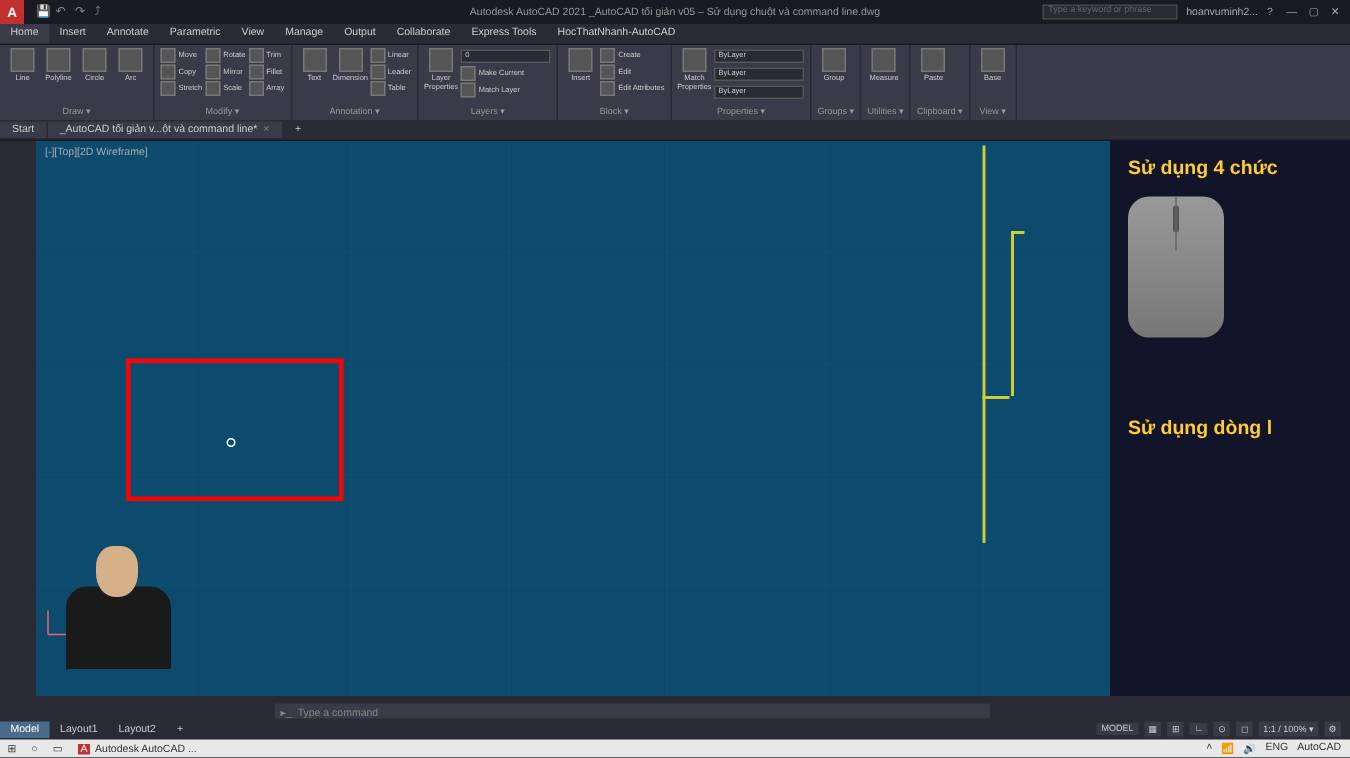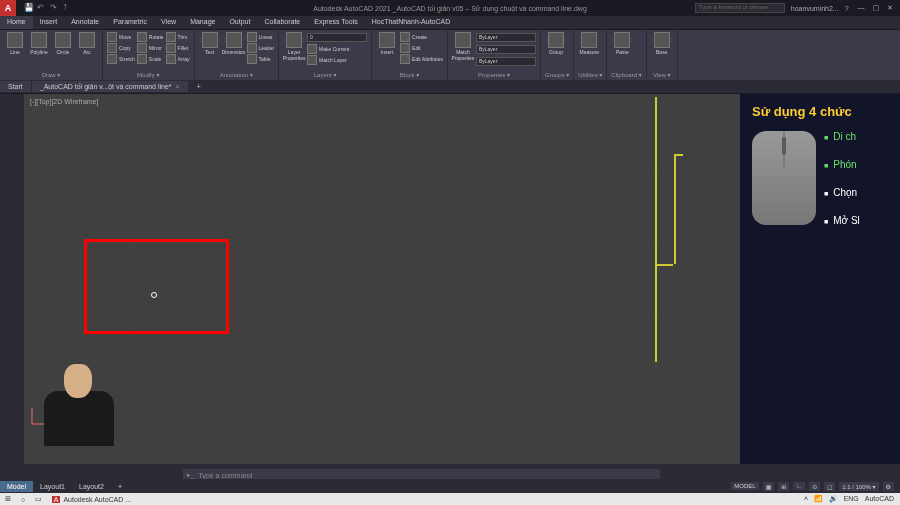--- a/index.html
+++ b/index.html
@@ -32,21 +32,21 @@
 .tool-sm { font-size: 5px; color: #ccc; display: flex; align-items: center; gap: 2px; white-space: nowrap; }
 .tool-sm::before { content: ""; width: 8px; height: 8px; background: #555; border: 1px solid #777; display: inline-block; }
 .dd { width: 60px; height: 9px; background: #2a2a33; border: 1px solid #555; font-size: 5px; padding: 0 2px; color: #ccc; margin: 1px 0; }
 
 
 .doc-tabs { height: 14px; background: #2b2b35; display: flex; font-size: 7px; align-items: center; border-bottom: 1px solid #1a1a22; }
 .doc-tabs .dtab { padding: 2px 8px; background: #3a3a48; color: #ccc; margin-right: 1px; position: relative; }
 .doc-tabs .dtab .x { margin-left: 4px; color: #888; }
 
 
-.canvas { position: relative; height: 370px; background: #404040; overflow: hidden; margin-left: 24px; }
+.canvas { position: relative; height: 370px; background: #0c4a6e; overflow: hidden; margin-left: 24px; }
 .viewport-label { position: absolute; top: 4px; left: 6px; font-size: 7px; color: #aaa; }
 .grid-line-v { position: absolute; top: 0; bottom: 0; width: 1px; background: rgba(255,255,255,0.02); }
 .grid-line-h { position: absolute; left: 0; right: 0; height: 1px; background: rgba(255,255,255,0.02); }
 .red-box { position: absolute; left: 60px; top: 145px; width: 145px; height: 95px; border: 3px solid #ff0000; }
 .origin { position: absolute; left: 127px; top: 198px; width: 6px; height: 6px; border: 1px solid #fff; border-radius: 50%; }
 .yellow-shape { position: absolute; border: 1px solid #cccc33; }
 .ys1 { left: 631px; top: 3px; width: 1px; height: 265px; }
 .ys2 { left: 631px; top: 170px; width: 18px; height: 1px; }
 .ys3 { left: 650px; top: 60px; width: 1px; height: 110px; }
 .ys4 { left: 650px; top: 60px; width: 9px; height: 1px; }
@@ -300,27 +300,22 @@
   <div class="viewcube-wheel">
     <span></span>
     <span></span>
     <span></span>
     <span></span>
   </div>
 
   <div class="slide">
     <h2>Sử dụng 4 chức</h2>
     <div class="mouse-img"></div>
-    <ul class="top">
-      <li class="g">Di ch</li>
-      <li class="g">Phón</li>
-      <li>Chọn</li>
-      <li>Mở Sl</li>
-    </ul>
     <div class="section2">
+      <h2>Sử dụng dòng l</h2>
     </div>
   </div>
 
   <div class="ucs">
     <svg width="20" height="20">
         <line x1="2" y1="18" x2="18" y2="18"></line>
         <line x1="2" y1="18" x2="2" y2="2"></line>
       </svg>
   </div>
 

